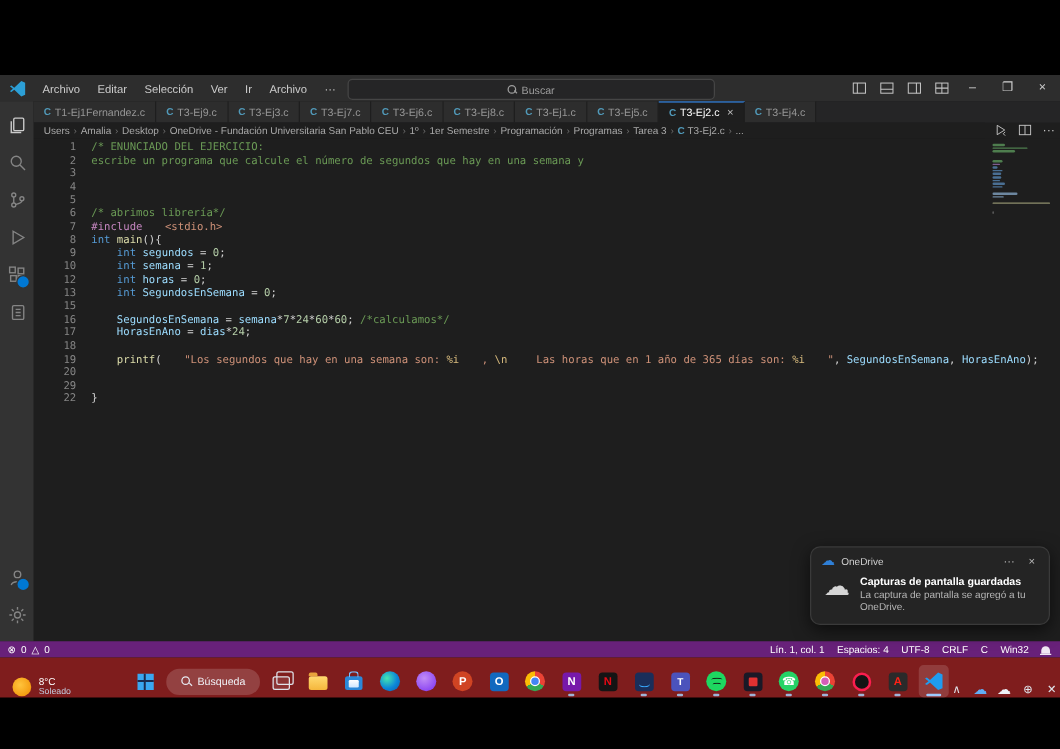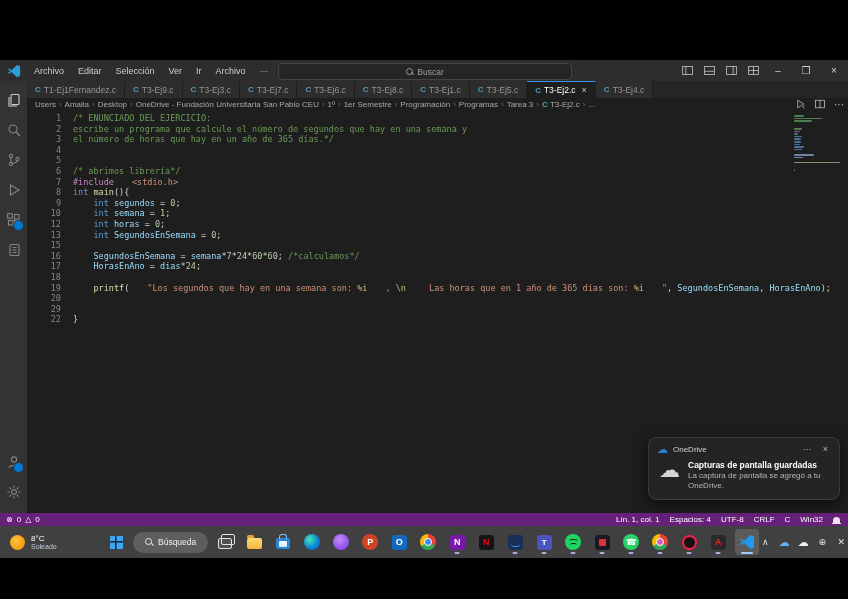--- a/index.html
+++ b/index.html
@@ -79,22 +79,22 @@
   .toast-head{display:flex;align-items:center;height:18px;padding:2px 8px 0 8px;font-size:8px;color:#cfcfcf;gap:5px;}
   .toast-head .spacer{flex:1;}
   .toast-hbtn{color:#bdbdbd;font-size:9px;padding:0 3px;}
   .toast-body{display:flex;gap:8px;padding:2px 10px 0 10px;align-items:flex-start;}
   .od-cloud-big{font-size:21px;color:#d6d6d6;line-height:20px;flex:none;}
   .od-cloud-small{font-size:11px;color:#2f7fd6;line-height:10px;}
   .toast-title{font-size:8.5px;font-weight:bold;color:#ffffff;}
   .toast-text{font-size:8px;color:#b5b5b5;line-height:10px;margin-top:1px;}
 
   
-  .taskbar{position:absolute;left:0;top:466px;width:848px;height:32px;background:#404040;
-           display:flex;align-items:center;color:#e8ecf4;}
+  .taskbar{position:absolute;left:0;top:466px;width:848px;height:32px;background:#7f1d1d;
+           display:flex;align-items:flex-end;color:#e8ecf4;}
   .weather{display:flex;align-items:center;gap:6px;padding-left:10px;width:104px;box-sizing:border-box;flex:none;}
   .sun{width:15px;height:15px;border-radius:50%;background:radial-gradient(circle at 40% 40%,#ffc43d,#f08c00);flex:none;}
   .wx-temp{font-size:8px;color:#ffffff;line-height:9px;}
   .wx-cond{font-size:7px;color:#c3cde0;line-height:8px;}
   .tb-center{display:flex;align-items:center;gap:5px;}
   .tb-btn{width:24px;height:26px;display:flex;align-items:center;justify-content:center;
           border-radius:4px;position:relative;flex:none;}
   .tb-btn.active-app{background:rgba(255,255,255,.14);}
   .run-dot{position:absolute;bottom:1px;left:50%;transform:translateX(-50%);width:5px;height:2px;
            border-radius:1px;background:#9fb4d8;}
@@ -349,21 +349,20 @@
         <div class="cl">
           <div class="ln">1</div>
           <div class="ct"><span class="tk-cm">/* ENUNCIADO DEL EJERCICIO:</span></div>
         </div>
         <div class="cl">
           <div class="ln">2</div>
           <div class="ct"><span class="tk-cm">escribe un programa que calcule el número de segundos que hay en una semana y</span></div>
         </div>
         <div class="cl">
           <div class="ln">3</div>
-          <div class="ct"><span class="tk-cm">el número de horas que hay en un año de 365 días.*/</span></div>
         </div>
         <div class="cl">
           <div class="ln">4</div>
           <div class="ct"></div>
         </div>
         <div class="cl">
           <div class="ln">5</div>
           <div class="ct"></div>
         </div>
         <div class="cl">

